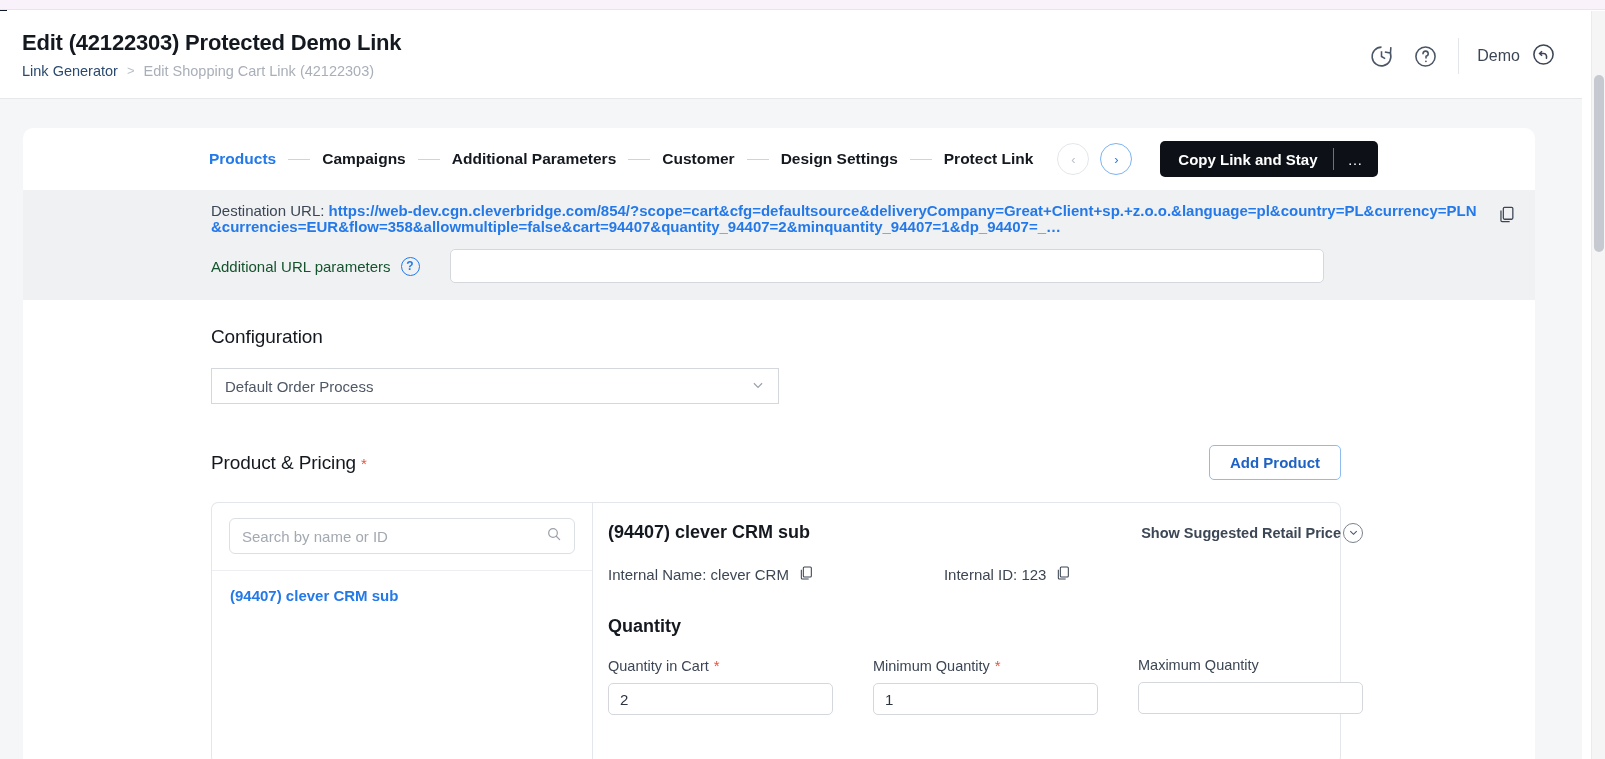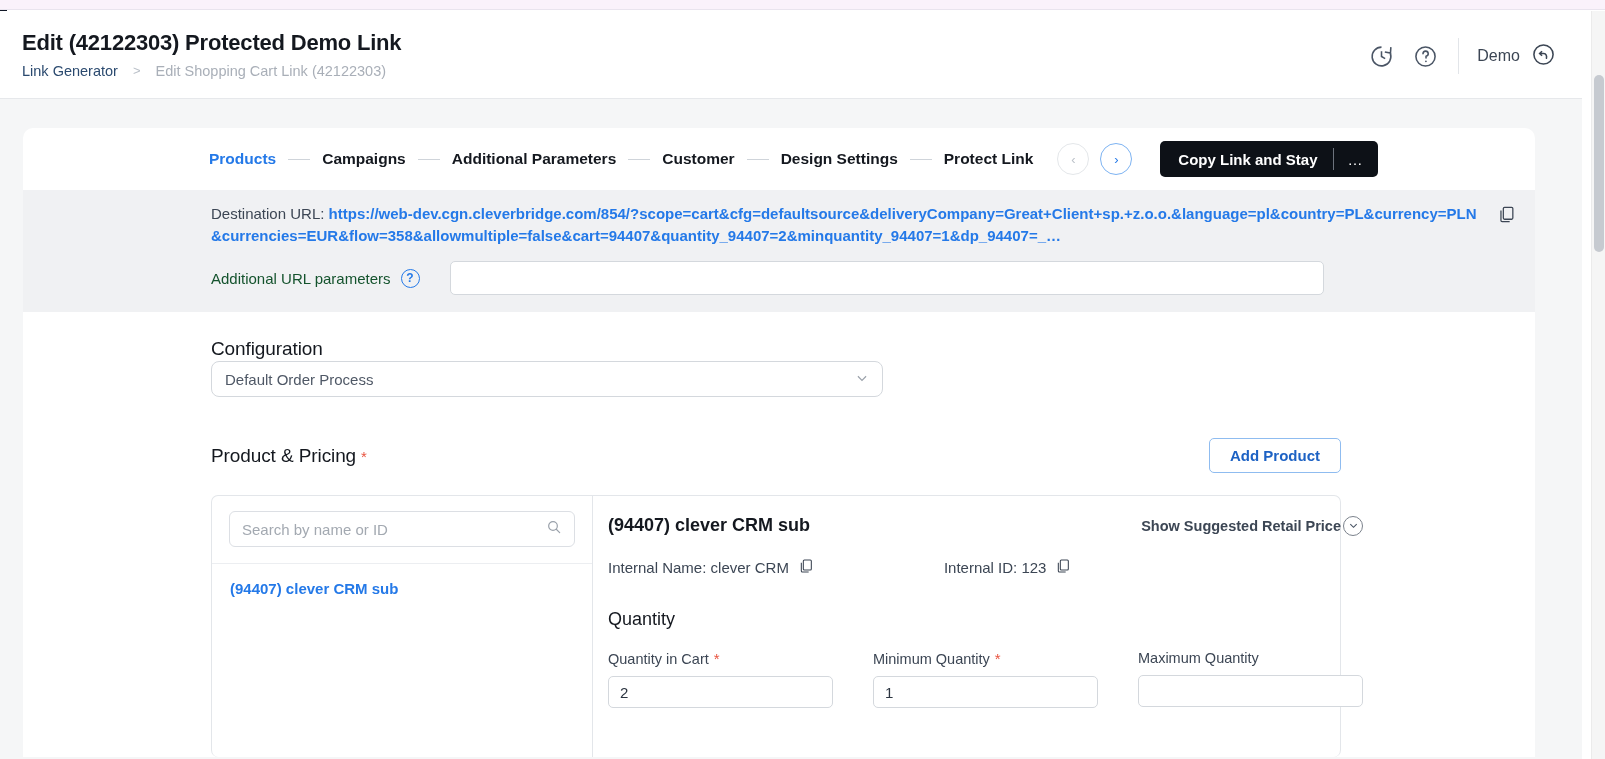--- a/index.html
+++ b/index.html
@@ -51,21 +51,21 @@
     color: #14181f;
     letter-spacing: -0.2px;
     line-height: 28px;
   }
   .breadcrumb {
     margin-top: 5px;
     font-size: 14.5px;
     line-height: 18px;
     display: flex;
     align-items: center;
-    gap: 15px;
+    gap: 9px;
   }
   .crumb-link { color: #2b4a6f; }
   .crumb-sep { color: #b9bfc7; font-size: 13px; }
   .crumb-current { color: #a9afb8; }
 
   .header-actions {
     position: absolute;
     right: 26px; top: 27px;
     display: flex;
     align-items: center;
@@ -154,21 +154,21 @@
   .url-strip {
     background: #f0f1f3;
     padding: 13px 0 17px 0;
     position: relative;
   }
   .url-row {
     padding-left: 188px;
     padding-right: 56px;
     display: block;
     font-size: 15px;
-    line-height: 22px;
+    line-height: 16px;
   }
   .url-label { color: #3c4654; }
   .url-value {
     color: #2479e8;
     font-weight: bold;
     word-break: break-all;
   }
   .copy-url-icon {
     position: absolute;
     right: 19px; top: 15px;
@@ -208,24 +208,24 @@
   .body-area { padding: 26px 0 0 188px; background: #ffffff; }
   .section-title {
     font-size: 19px;
     font-weight: normal;
     color: #14181f;
     letter-spacing: -0.1px;
   }
   .req { color: #e8533f; margin-left: 5px; font-size: 15px; }
 
   .select-box {
-    margin-top: 1px;
-    width: 672px; height: 36px;
+    margin-top: 20px;
+    width: 568px; height: 36px;
     border: 1px solid #d4d8dd;
-    border-radius: 8px;
+    border-radius: 0;
     display: flex;
     align-items: center;
     padding: 0 13px;
     font-size: 15px;
     color: #4f5866;
     justify-content: space-between;
   }
   .chev { color: #9aa1aa; font-size: 12px; }
 
   .pp-header {
@@ -312,21 +312,21 @@
     display: flex;
     font-size: 15px;
     color: #3c4654;
   }
   .meta-item { display: flex; align-items: center; gap: 9px; }
   .meta-item.second { margin-left: 130px; }
 
   .qty-title {
     margin-top: 32px;
     font-size: 18px;
-    font-weight: normal;
+    font-weight: bold;
     color: #14181f;
   }
   .qty-row {
     margin-top: 20px;
     display: flex;
     gap: 40px;
   }
   .qty-field { width: 225px; }
   .qty-label {
     font-size: 14.5px;

